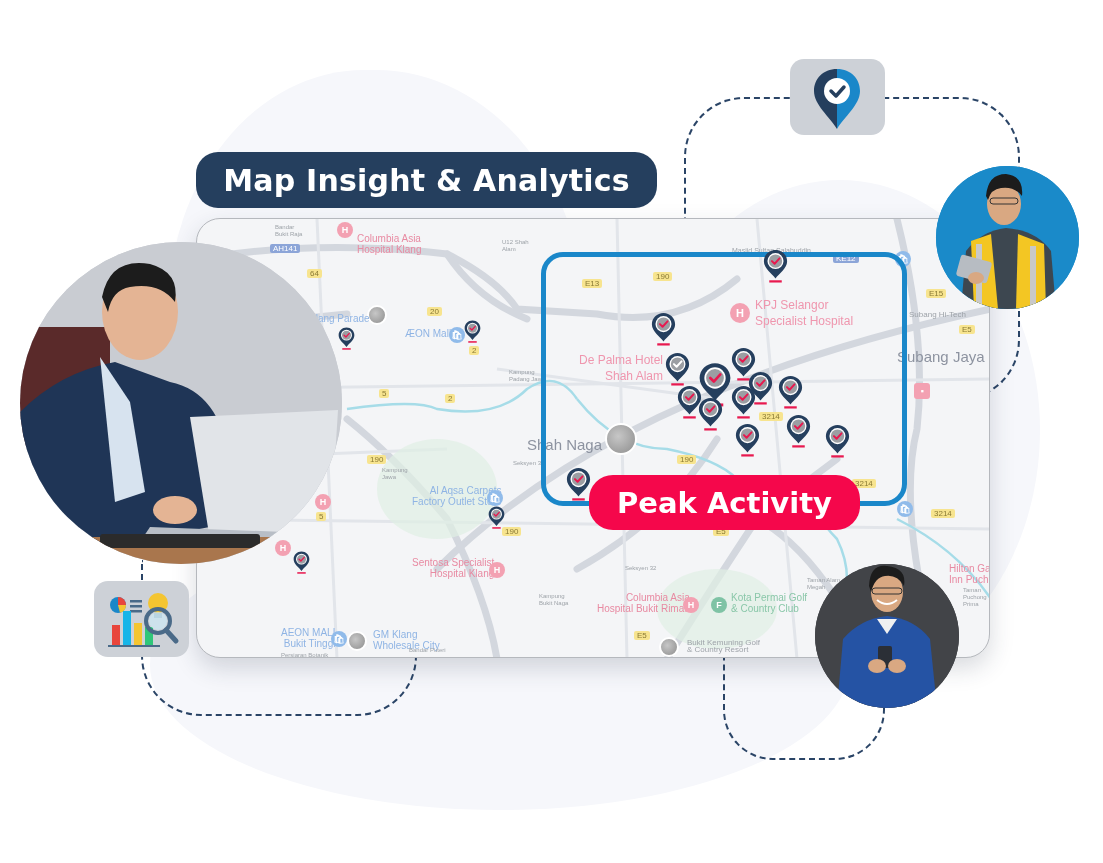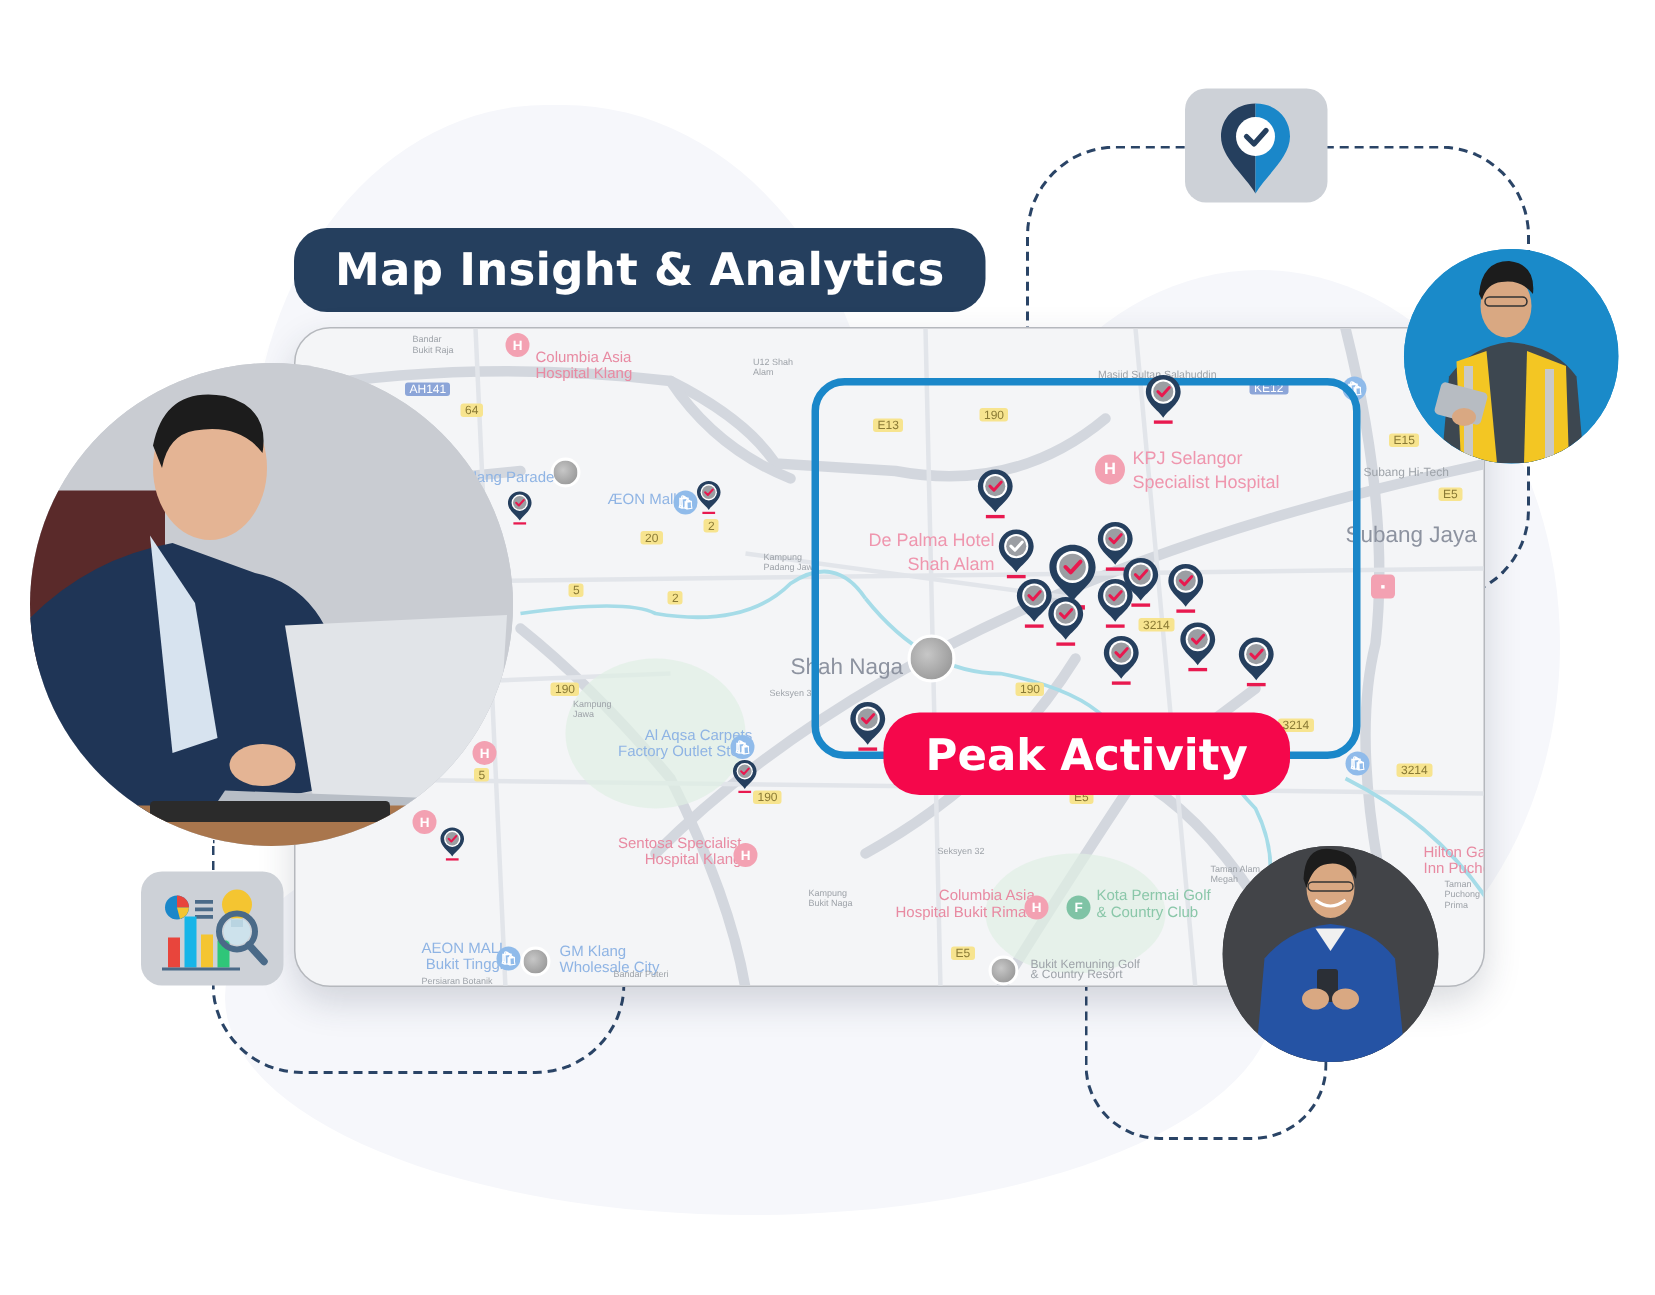--- a/index.html
+++ b/index.html
@@ -116,25 +116,25 @@
     </g>
   </svg>
 
   <div class="poi-dot red" style="left:140px; top:3px;">H</div>
   <div class="map-label poi-red" style="left:160px; top:-2px; white-space:pre; font-size:10px;margin-top:16px;">Columbia Asia
 Hospital Klang</div>
   <div class="map-label small" style="left:78px; top:5px; white-space:pre;">Bandar
 Bukit Raja</div>
   <div class="map-label small" style="left:305px; top:20px; white-space:pre;">U12 Shah
 Alam</div>
-  <div class="shield blue" style="left:73px; top:25px;margin-top:11px;">AH141</div>
+  <div class="shield blue" style="left:73px; top:25px;">AH141</div>
   <div class="shield" style="left:110px; top:50px;text-align:center;">64</div>
   <div class="photo-dot" style="left:170px; top:86px; width:20px; height:20px;"></div>
   <div class="map-label poi-blue" style="left:112px; top:94px;">Klang Parade</div>
-  <div class="shield" style="left:230px; top:88px;margin-top:47px;">20</div>
+  <div class="shield" style="left:230px; top:88px;">20</div>
   <div class="map-label poi-blue" style="left:208px; top:109px;">ÆON Mall</div>
   <div class="poi-dot blue" style="left:252px; top:108px;">🛍</div>
   <div class="shield" style="left:272px; top:127px;">2</div>
   <div class="map-label small" style="left:312px; top:150px; white-space:pre;">Kampung
 Padang Jawa</div>
   <div class="shield" style="left:182px; top:170px;">5</div>
   <div class="shield" style="left:248px; top:175px;">2</div>
   <div class="shield" style="left:170px; top:236px;">190</div>
   <div class="map-label small" style="left:185px; top:248px; white-space:pre;">Kampung
 Jawa</div>

